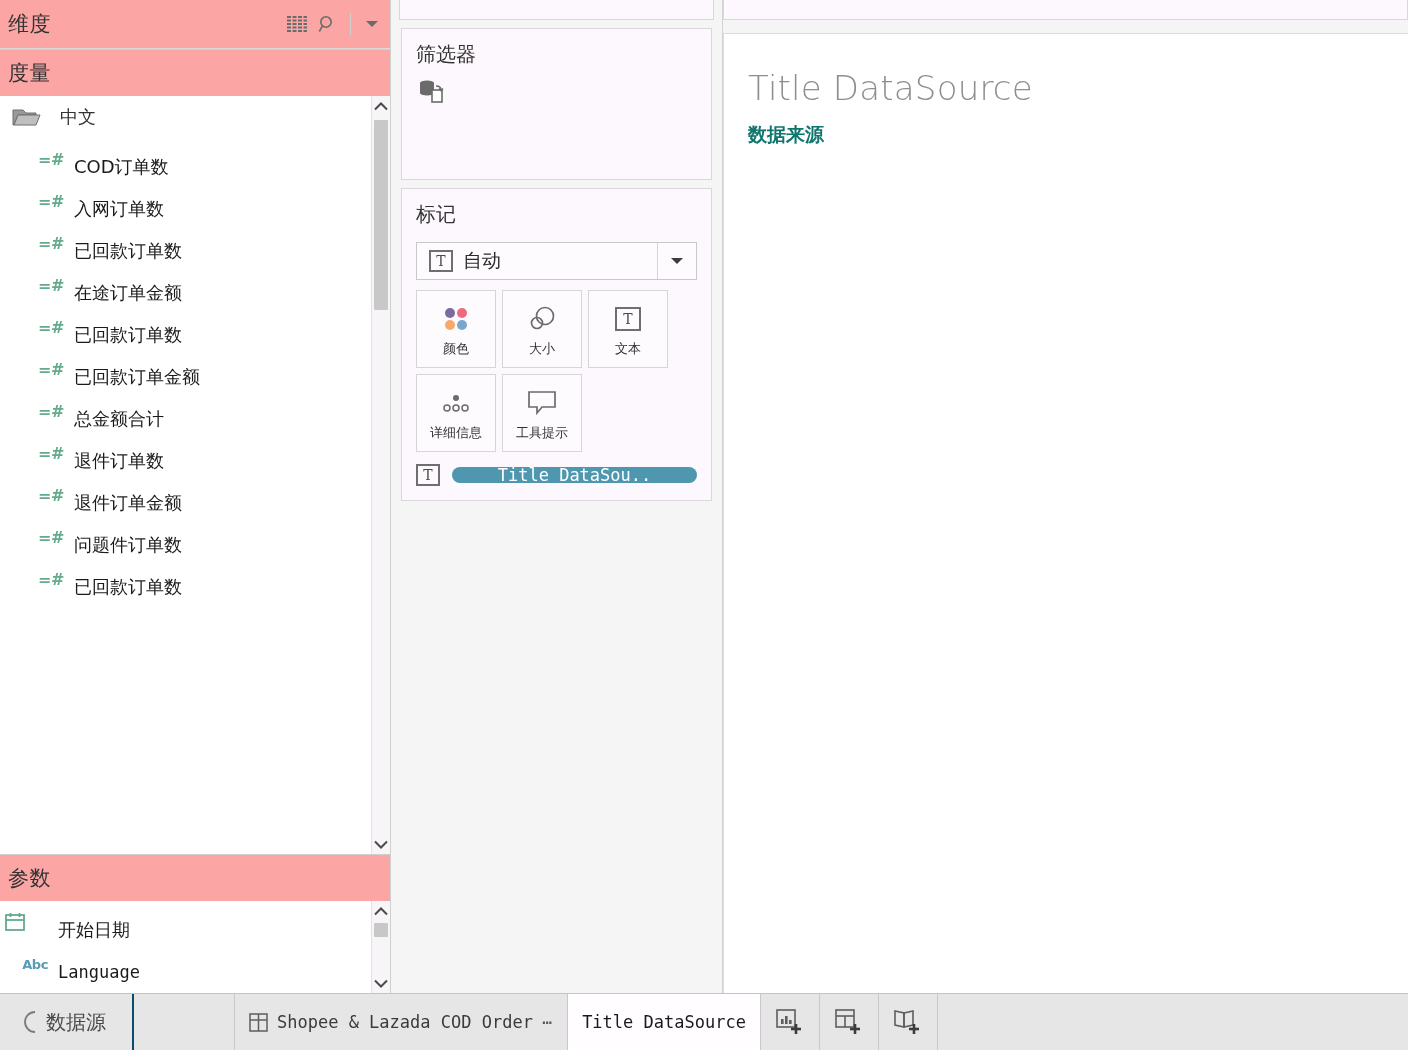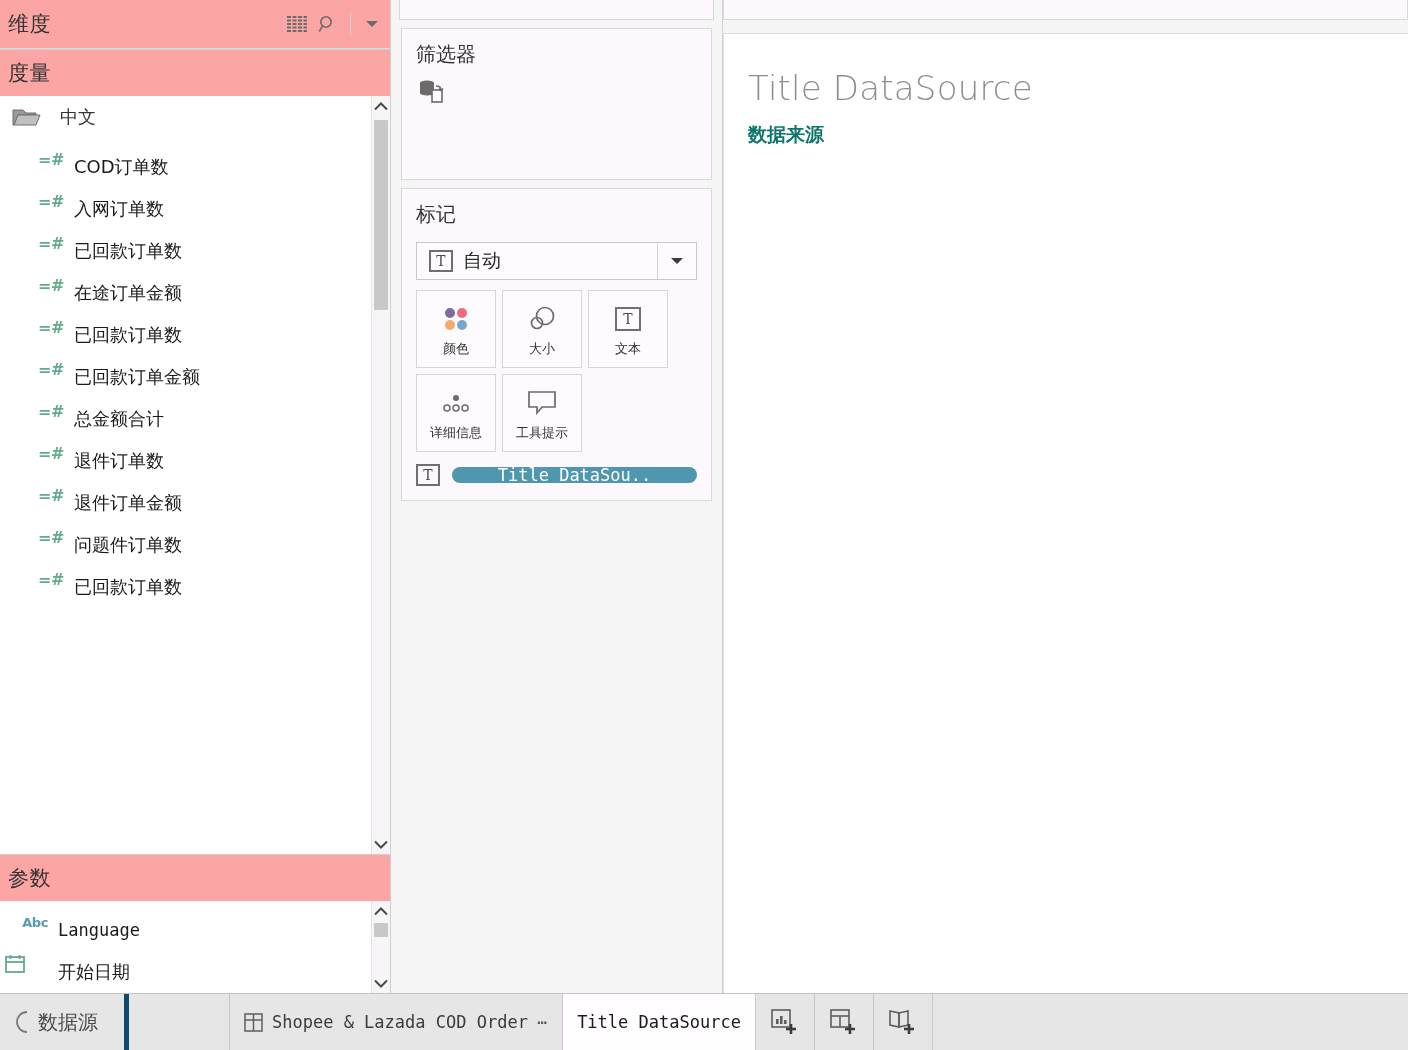--- a/index.html
+++ b/index.html
@@ -174,21 +174,21 @@
     font-family:"DejaVu Sans","Liberation Sans",sans-serif;
   }
 
   
   .tabbar{
     height:56px;flex:0 0 56px;background:#e6e6e6;
     border-top:1px solid #c4c4c4;display:flex;align-items:stretch;
   }
   .tb-datasource{
     display:flex;align-items:center;gap:10px;
-    padding:0 26px 0 14px;border-right:5px solid #0c4a6e;
+    padding:0 26px 0 22px;border-right:2px solid #0c4a6e;
     font-size:20px;color:#4a4a4a;
     font-family:"DejaVu Sans","Liberation Sans",sans-serif;
   }
   .tb-gap{width:100px;border-right:1px solid #c9c9c9;}
   .tb-tab{
     display:flex;align-items:center;gap:9px;
     padding:0 14px;border-right:1px solid #c9c9c9;
     font-family:"DejaVu Sans Mono","Liberation Mono",monospace;
     font-size:17px;color:#3b3b3b;white-space:nowrap;
   }
@@ -362,34 +362,34 @@
       </div>
 
       <div class="sec-divider"></div>
 
       <div class="pane-section" style="flex:0 0 138px;">
         <div class="pane-header plain" style="height:46px;flex:0 0 46px;border-bottom:none;">
           <div class="pane-title">参数</div>
         </div>
         <div class="field-list">
           <div class="field-scroll">
-            <div class="field-row">
-              <span class="ficon">Abc</span>
-              <span class="flabel">Language</span>
-            </div>
             <div class="field-row cjk">
               <span class="ficon">
                 <svg width="22" height="20" viewBox="0 0 22 20">
                   <rect x="2" y="3" width="18" height="15" fill="none" stroke="#63ab8b" stroke-width="1.8"></rect>
                   <line x1="2" y1="8" x2="20" y2="8" stroke="#63ab8b" stroke-width="1.8"></line>
                   <line x1="6.5" y1="1" x2="6.5" y2="5" stroke="#63ab8b" stroke-width="1.8"></line>
                   <line x1="15.5" y1="1" x2="15.5" y2="5" stroke="#63ab8b" stroke-width="1.8"></line>
                 </svg>
               </span>
               <span class="flabel">开始日期</span>
+            </div>
+            <div class="field-row">
+              <span class="ficon">Abc</span>
+              <span class="flabel">Language</span>
             </div>
           </div>
           <div class="vscroll">
             <div class="vsb-arrow">
               <svg width="14" height="9" viewBox="0 0 14 9">
                   <path d="M1 7.5 L7 1.5 L13 7.5" fill="none" stroke="#4a4a4a" stroke-width="2"></path>
                 </svg>
             </div>
             <div class="vsb-track">
               <div class="vsb-thumb" style="top:2px;height:14px;"></div>

